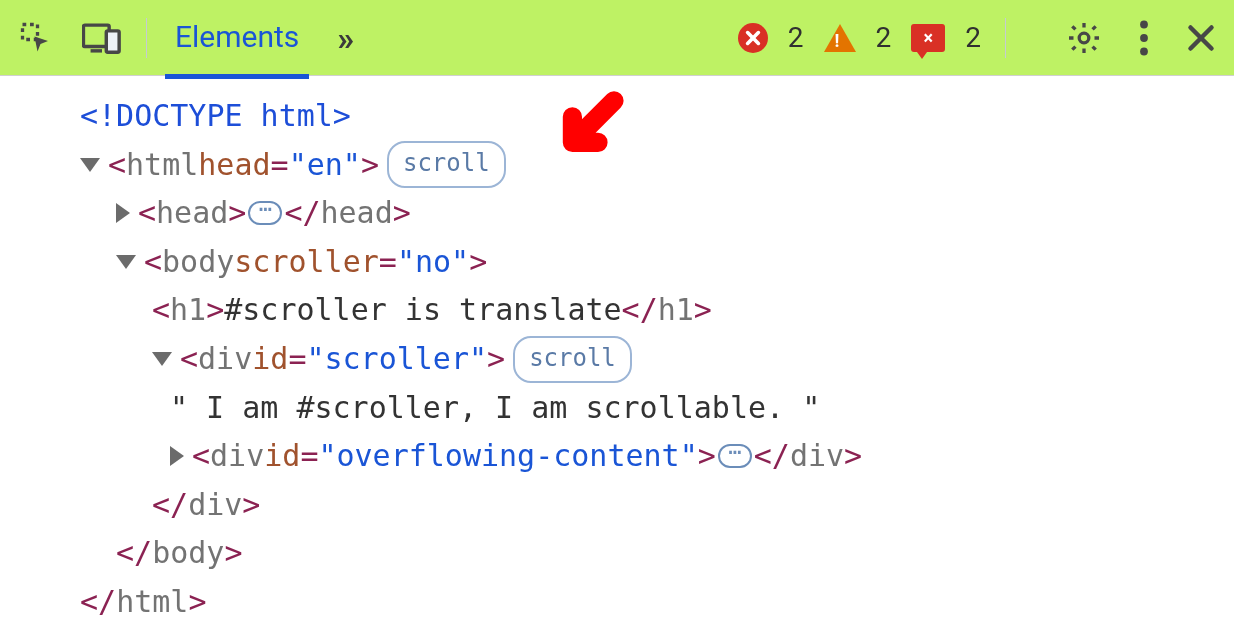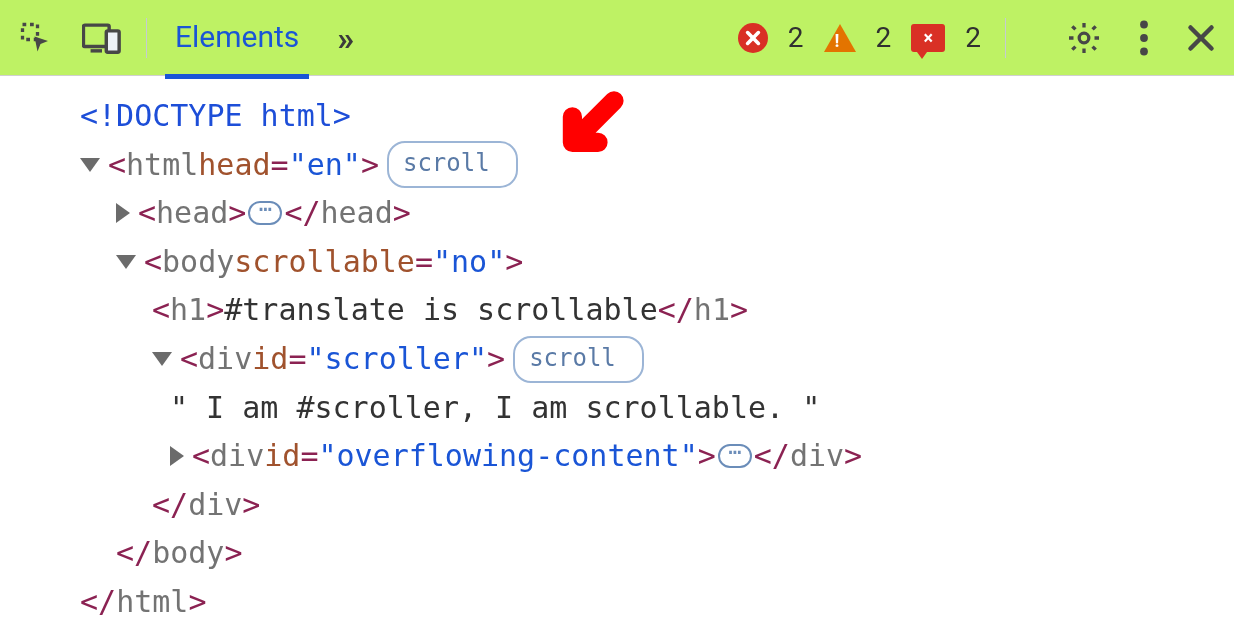--- a/index.html
+++ b/index.html
@@ -150,21 +150,21 @@
     color:#6b8db9;
     font-size: 22px;
     line-height: 0;
     padding-bottom: 8px;
     margin: 0 2px;
   }
   .badge {
     display:inline-flex;
     border: 2px solid #9cb5d6;
     border-radius: 18px;
-    padding: 1px 26px 3px 14px;
+    padding: 1px 14px 3px 14px;
     font-size: 24px;
     color:#5a7aa6;
     font-family: "SFMono-Regular", Menlo, Consolas, monospace;
     margin-left: 8px;
   }
   .toggle {
     display:inline-block;
     width: 0; height: 0;
     margin-right: 8px;
     vertical-align: middle;
@@ -267,25 +267,25 @@
   <div class="line ind1">
     <span class="toggle open"></span><span class="punct">&lt;</span><span class="tagname">html</span> <span class="attr">head</span><span class="punct">=</span><span class="val">"en"</span><span class="punct">&gt;</span>
     <span class="badge">scroll</span>
   </div>
 
   <div class="line ind2">
     <span class="toggle closed"></span><span class="punct">&lt;</span><span class="tagname">head</span><span class="punct">&gt;</span> <span class="ellipsis">⋯</span> <span class="punct">&lt;/</span><span class="tagname">head</span><span class="punct">&gt;</span>
   </div>
 
   <div class="line ind2">
-    <span class="toggle open"></span><span class="punct">&lt;</span><span class="tagname">body</span> <span class="attr">scrollable</span><span class="punct">=</span><span class="val">"no"</span><span class="punct">&gt;</span>
+    <span class="toggle open"></span><span class="punct">&lt;</span><span class="tagname">body</span> <span class="attr">scroller</span><span class="punct">=</span><span class="val">"no"</span><span class="punct">&gt;</span>
   </div>
 
   <div class="line ind3">
-    <span class="punct">&lt;</span><span class="tagname">h1</span><span class="punct">&gt;</span><span class="str">#translate is scrollable</span><span class="punct">&lt;/</span><span class="tagname">h1</span><span class="punct">&gt;</span>
+    <span class="punct">&lt;</span><span class="tagname">h1</span><span class="punct">&gt;</span><span class="str">#scroller is translate</span><span class="punct">&lt;/</span><span class="tagname">h1</span><span class="punct">&gt;</span>
   </div>
 
   <div class="line ind3">
     <span class="toggle open"></span><span class="punct">&lt;</span><span class="tagname">div</span> <span class="attr">id</span><span class="punct">=</span><span class="val">"scroller"</span><span class="punct">&gt;</span>
     <span class="badge">scroll</span>
   </div>
 
   <div class="line ind4">
     <span class="str">" I am #scroller, I am scrollable. "</span>
   </div>

